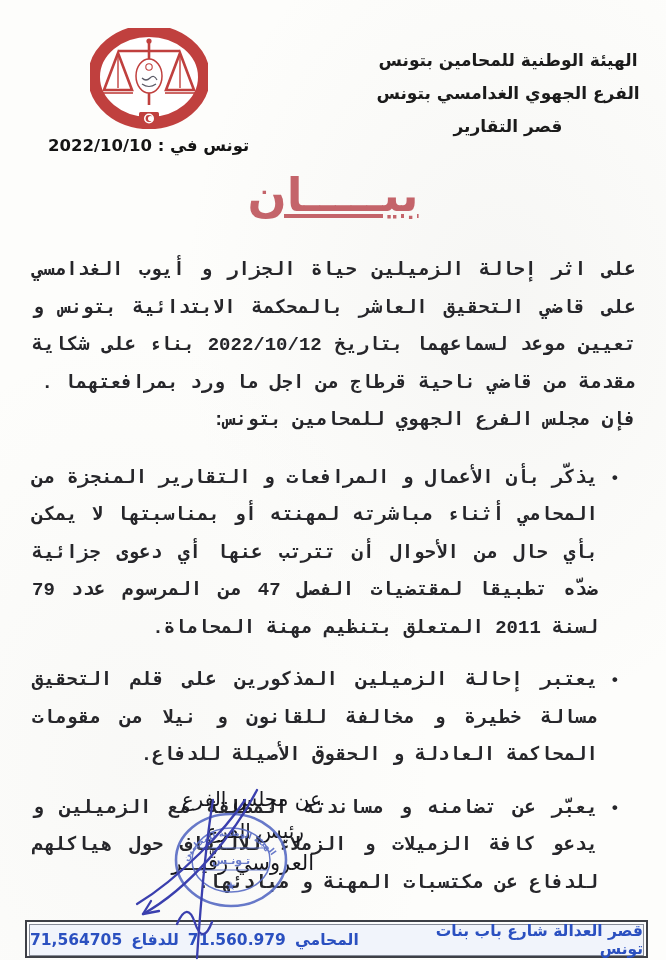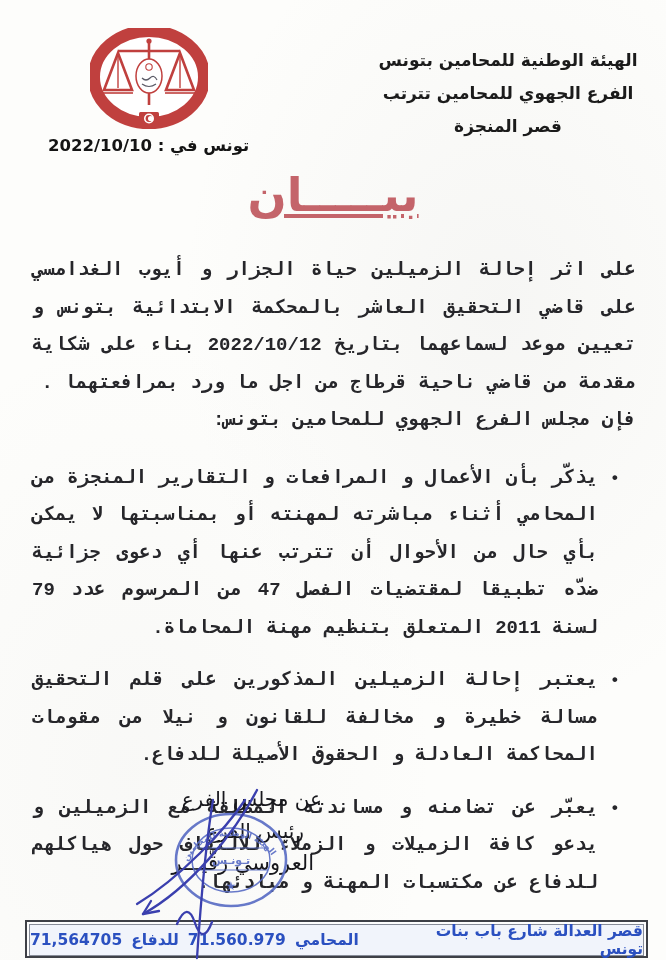--- a/index.html
+++ b/index.html
@@ -83,22 +83,22 @@
     <rect x="49" y="84" width="20" height="13" rx="1.5" fill="var(--logo-red)"></rect>
     <circle cx="59" cy="90.5" r="5" fill="#ffffff"></circle>
     <circle cx="59" cy="90.5" r="3.4" fill="var(--logo-red)"></circle>
     <circle cx="60.6" cy="90.5" r="2.6" fill="#ffffff"></circle>
   </svg>
 
   <div class="date-line">تونس في : 2022/10/10</div>
 
   <div class="org-block">
     <div>الهيئة الوطنية للمحامين بتونس</div>
-    <div>الفرع الجهوي للمحامين تترتب</div>
-    <div>قصر المنجزة</div>
+    <div>الفرع الجهوي الغدامسي بتونس</div>
+    <div>قصر التقارير</div>
   </div>
 
   <h1 class="doc-title">بيـــــان</h1>
 
   <div class="doc-body">
     <p class="intro">على اثر إحالة الزميلين حياة الجزار و أيوب الغدامسي على قاضي التحقيق العاشر بالمحكمة الابتدائية بتونس و تعيين موعد لسماعهما بتاريخ 2022/10/12 بناء على شكاية مقدمة من قاضي ناحية قرطاج من اجل ما ورد بمرافعتهما .</p>
     <p class="council">فإن مجلس الفرع الجهوي للمحامين بتونس:</p>
     <ul class="statement-list">
       <li>
         <span class="dot">•</span>

